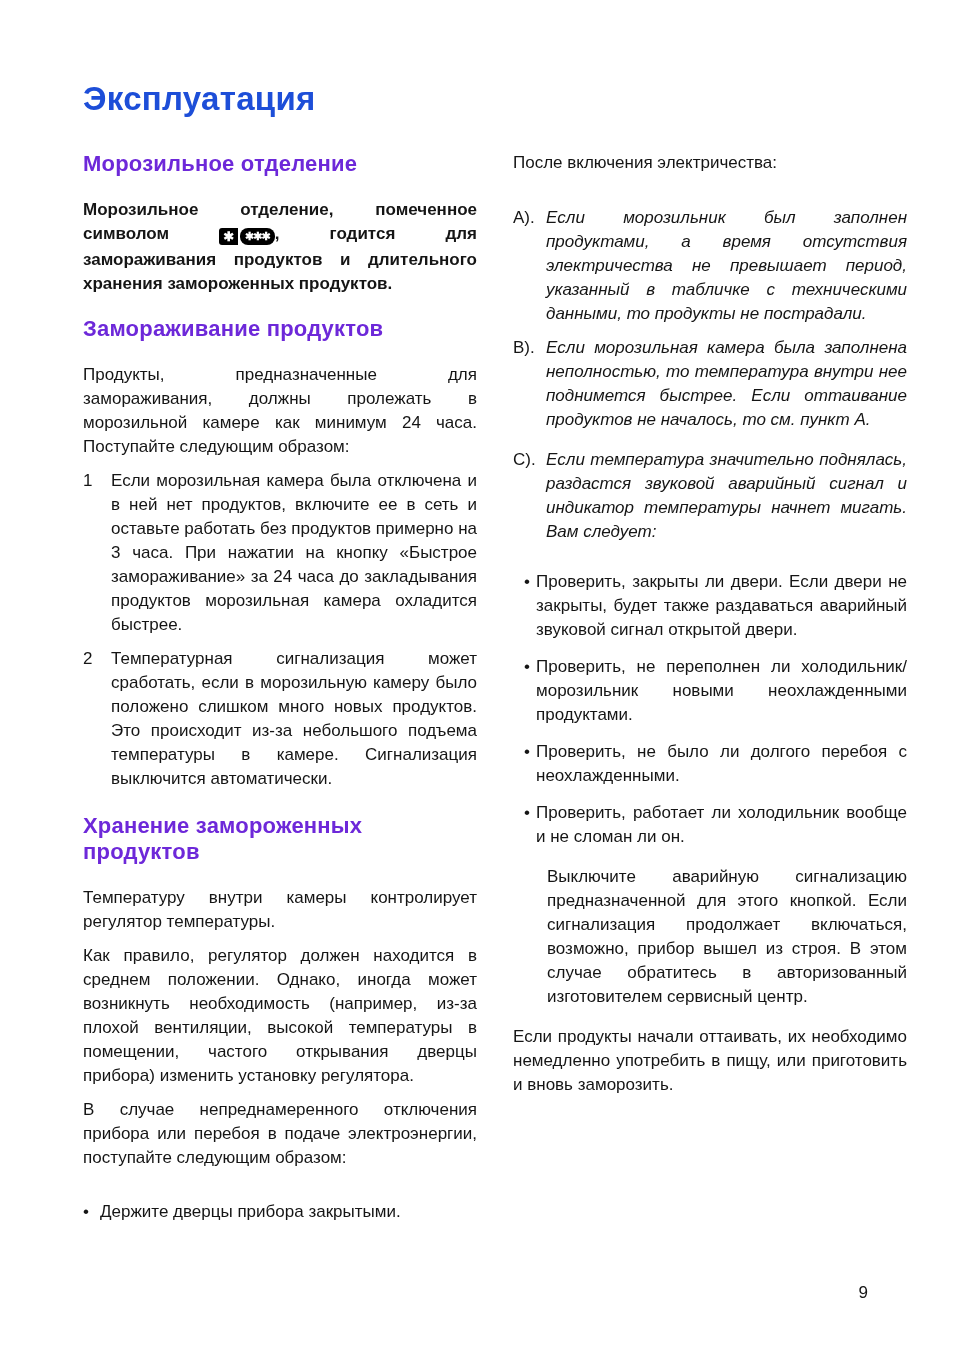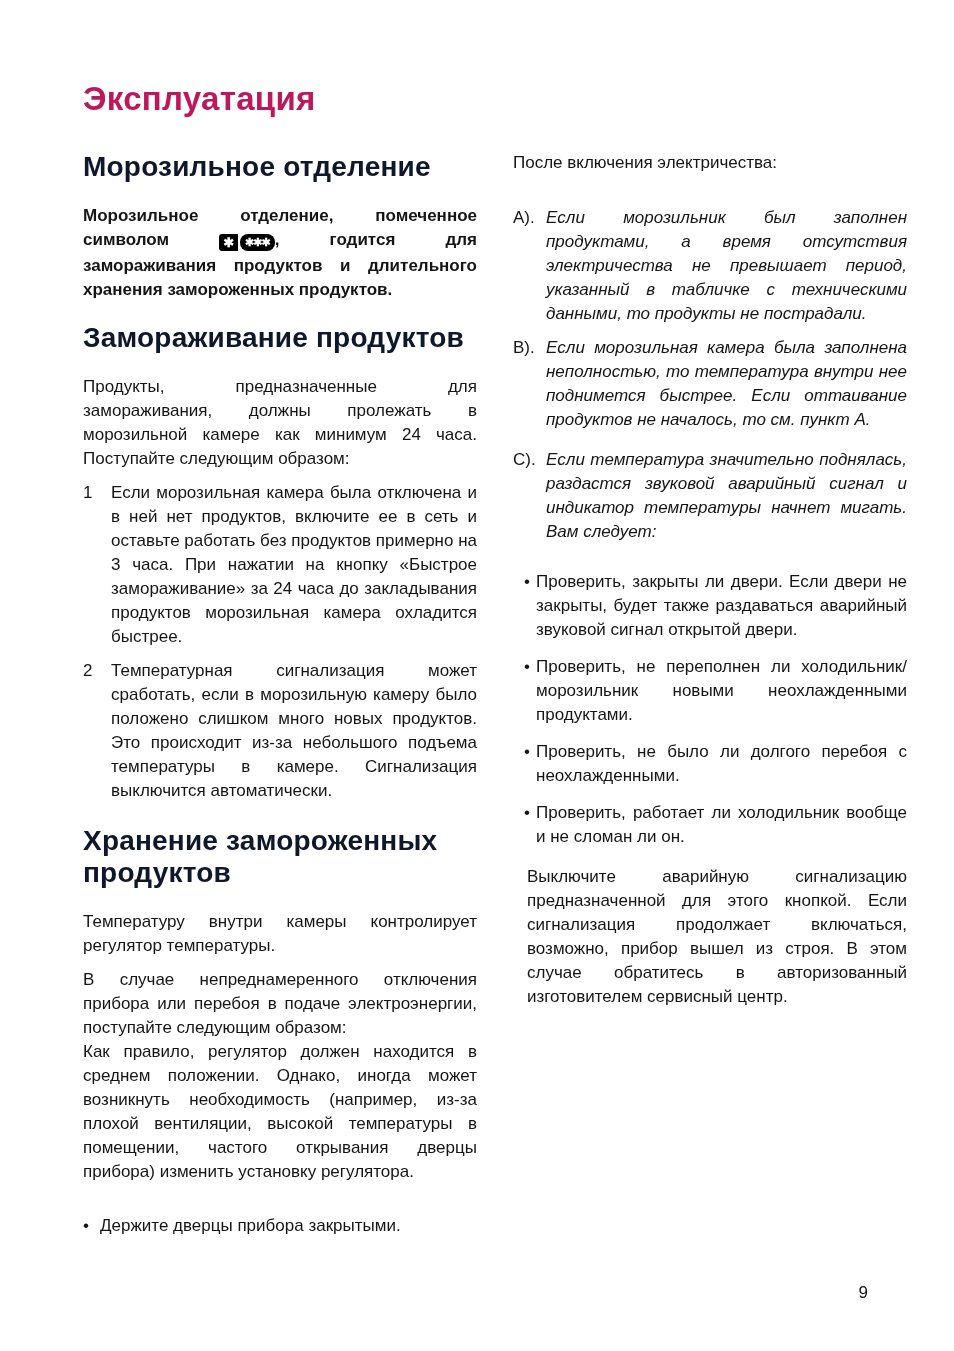--- a/index.html
+++ b/index.html
@@ -15,34 +15,34 @@
   }
   .content {
     position: absolute;
     top: 80px;
     left: 83px;
     width: 824px;
   }
   .doc-title {
     font-size: 33px;
     font-weight: bold;
-    color: #be185d;
+    color: #1d4ed8;
     letter-spacing: 0.3px;
   }
   .columns {
     display: flex;
     gap: 36px;
     margin-top: 33px;
   }
   .col { width: 394px; flex: none; }
 
   .sec-heading {
-    font-size: 28px;
+    font-size: 22px;
     font-weight: bold;
-    color: #0f172a;
+    color: #6d28d9;
     margin-bottom: 21px;
     letter-spacing: 0.2px;
   }
   .body-text {
     font-size: 17px;
     line-height: 24px;
     text-align: justify;
   }
   .bold { font-weight: bold; }
 
@@ -105,21 +105,21 @@
     line-height: 24px;
   }
   .left-bullets { margin-top: 30px; }
   .left-bullets .bullet-item { margin-bottom: 5px; }
   .left-bullets .bullet { width: 17px; }
 
   .right-bullets { margin-top: 26px; margin-left: 11px; }
   .right-bullets .bullet-item { margin-bottom: 13px; }
   .right-bullets .bullet { width: 12px; }
 
-  .indented-para { margin-left: 14px; margin-top: 16px; margin-bottom: 16px; }
+  .indented-para { margin-left: 34px; margin-top: 16px; margin-bottom: 16px; }
 
   .page-number {
     position: absolute;
     right: 86px;
     bottom: 48px;
     font-size: 17px;
     color: #151515;
   }
 </style>
 </head>
@@ -153,22 +153,22 @@
         <div class="num-item">
           <span class="num">2</span>
           <div class="num-text">
             <p class="body-text">Температурная сигнализация может сработать, если в морозильную камеру было положено слишком много новых продуктов. Это происходит из-за небольшого подъема температуры в камере. Сигнализация выключится автоматически.</p>
           </div>
         </div>
 
         <h2 class="sec-heading mt22">Хранение замороженных продуктов</h2>
 
         <p class="body-text mb10">Температуру внутри камеры контролирует регулятор температуры.</p>
+        <p class="body-text mb10">Как правило, регулятор должен находится в среднем положении. Однако, иногда может возникнуть необходимость (например, из-за плохой вентиляции, высокой температуры в помещении, частого открывания дверцы прибора) изменить установку регулятора.</p>
         <p class="body-text">В случае непреднамеренного отключения прибора или перебоя в подаче электроэнергии, поступайте следующим образом:</p>
-        <p class="body-text mb10">Как правило, регулятор должен находится в среднем положении. Однако, иногда может возникнуть необходимость (например, из-за плохой вентиляции, высокой температуры в помещении, частого открывания дверцы прибора) изменить установку регулятора.</p>
 
         <div class="left-bullets">
           <div class="bullet-item">
             <span class="bullet">•</span>
             <p class="body-text">Держите дверцы прибора закрытыми.</p>
           </div>
 
         </div>
 
       </div>
@@ -206,19 +206,20 @@
             <p class="body-text">Проверить, не было ли долгого перебоя с неохлажденными.</p>
           </div>
           <div class="bullet-item">
             <span class="bullet">•</span>
             <p class="body-text">Проверить, работает ли холодильник вообще и не сломан ли он.</p>
           </div>
         </div>
 
         <p class="body-text indented-para">Выключите аварийную сигнализацию предназначенной для этого кнопкой. Если сигнализация продолжает включаться, возможно, прибор вышел из строя. В этом случае обратитесь в авторизованный изготовителем сервисный центр.</p>
 
+        <p class="body-text">Если продукты начали оттаивать, их необходимо немедленно употребить в пищу, или приготовить и вновь заморозить.</p>
 
       </div>
     </div>
   </div>
 
   <div class="page-number">9</div>
 </div>
 
 </body></html>

